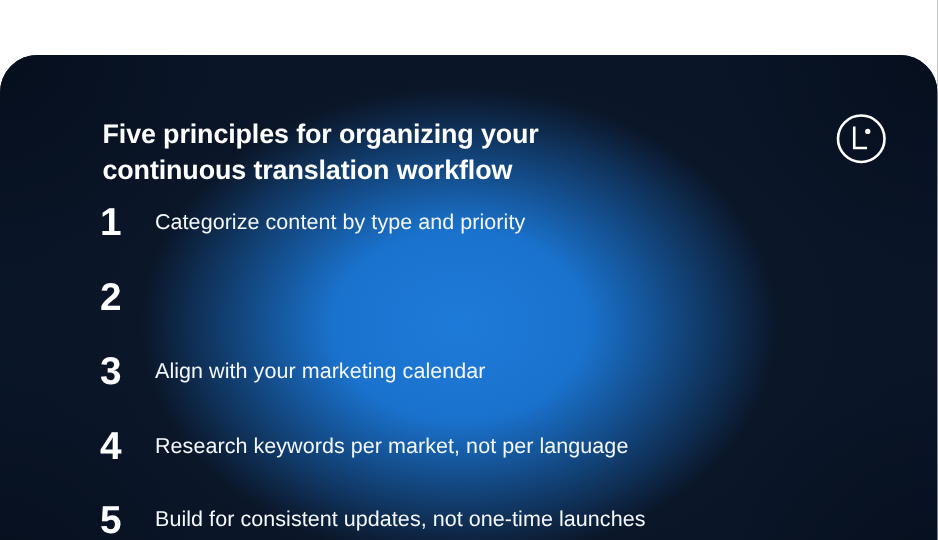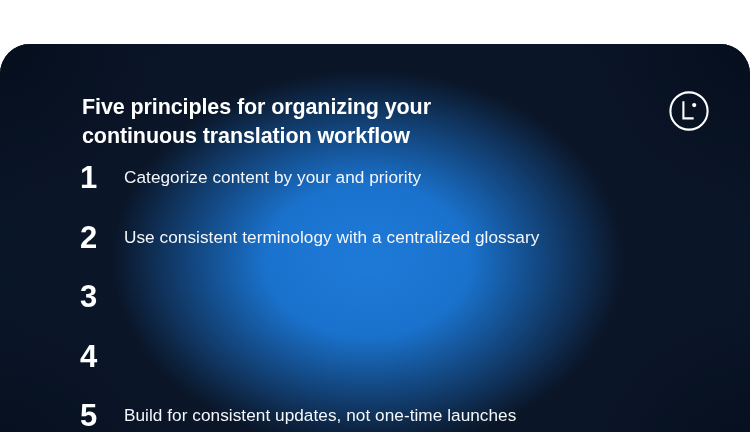--- a/index.html
+++ b/index.html
@@ -158,34 +158,35 @@
         <circle cx="21" cy="21" r="18.6" fill="none" stroke="#ffffff" stroke-width="2.1"></circle>
         <path d="M15.4 12.2 V28.4 H24.6" fill="none" stroke="#ffffff" stroke-width="2.1" stroke-linecap="square"></path>
         <circle cx="26.2" cy="15.1" r="2.1" fill="#ffffff"></circle>
       </svg>
     </div>
 
     <div id="principles-list">
 
       <div class="principle-row">
         <span class="principle-num">1</span>
-        <span class="principle-text">Categorize content by your and priority</span>
+        <span class="principle-text">Categorize content by type and priority</span>
       </div>
 
       <div class="principle-row">
         <span class="principle-num">2</span>
-        <span class="principle-text">Use consistent terminology with a centralized glossary</span>
       </div>
 
       <div class="principle-row">
         <span class="principle-num">3</span>
+        <span class="principle-text">Align with your marketing calendar</span>
       </div>
 
       <div class="principle-row">
         <span class="principle-num">4</span>
+        <span class="principle-text">Research keywords per market, not per language</span>
       </div>
 
       <div class="principle-row">
         <span class="principle-num">5</span>
         <span class="principle-text">Build for consistent updates, not one-time launches</span>
       </div>
 
     </div>
   </div>
 </div>

